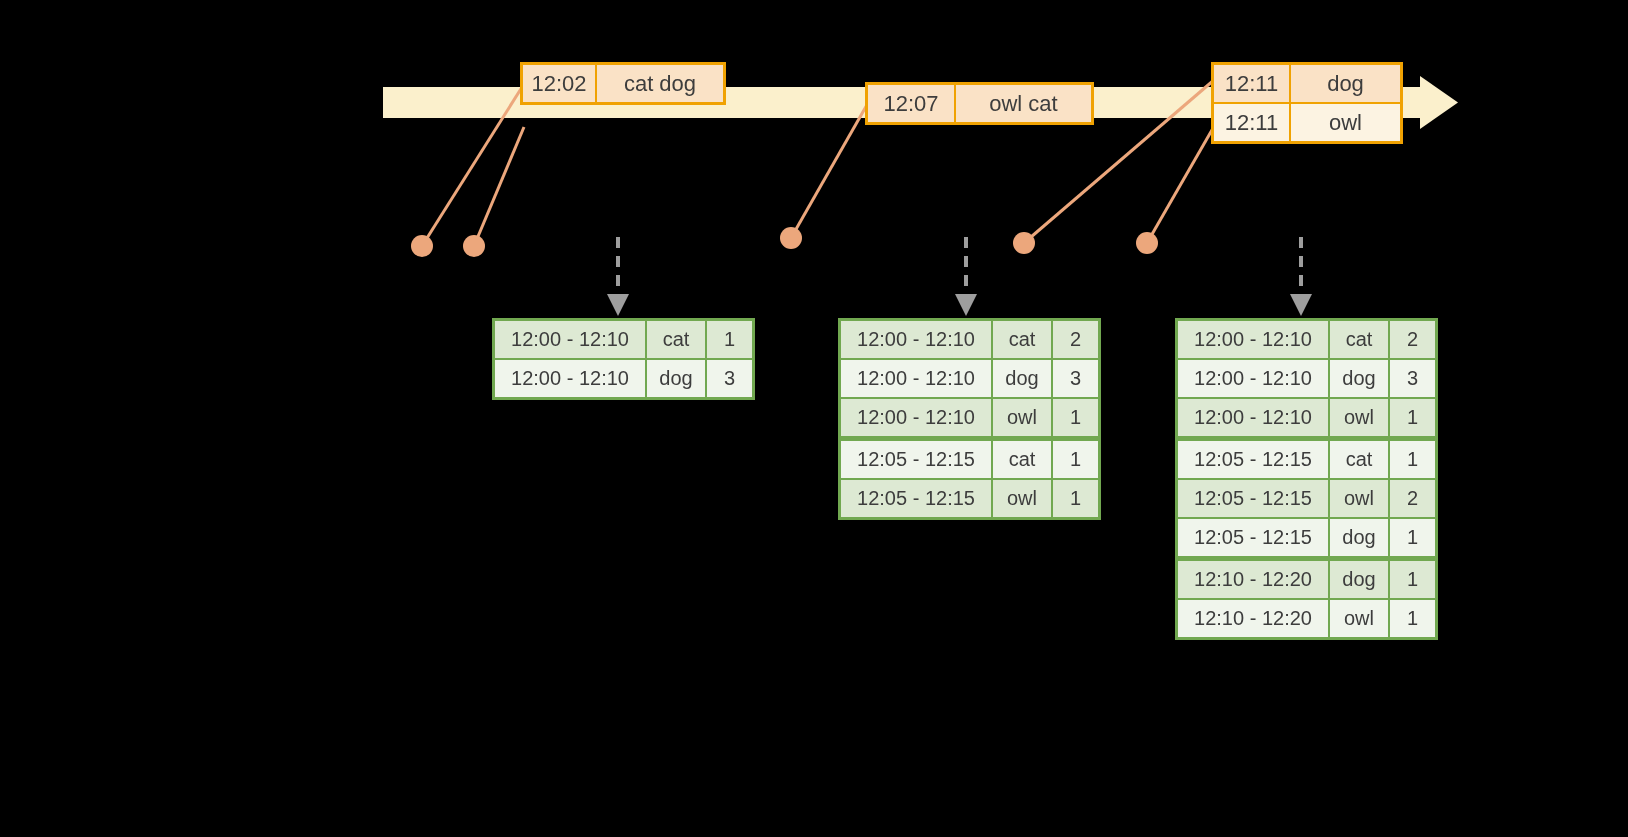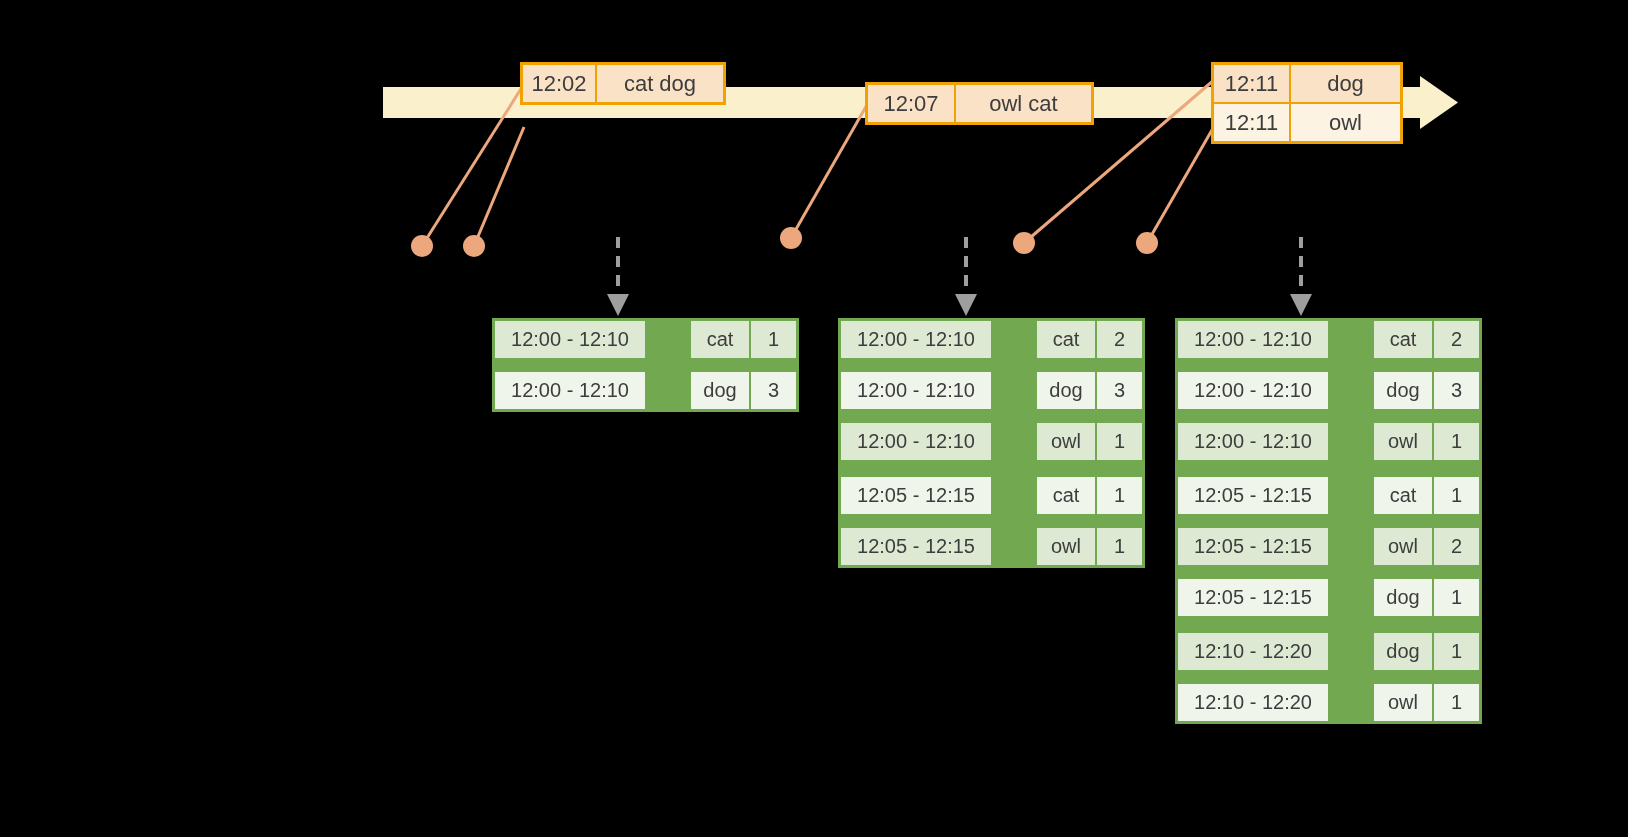--- a/index.html
+++ b/index.html
@@ -50,32 +50,32 @@
   .c-time{width:72px;}
   .c-words{width:126px;}
   .et2 .c-time{width:86px;} .et2 .c-words{width:135px;}
   .et3 .c-time{width:75px;} .et3 .c-words{width:109px;}
 
   
   .rtable{
     position:absolute;
     background:var(--result-border);
     border:3px solid var(--result-border);
-    display:flex;flex-direction:column;gap:14px;
+    display:flex;flex-direction:column;gap:2px;
   }
   .rtable .row{display:flex;gap:2px;}
   .rtable .row.group-start{margin-top:3px;}
   .rtable .cell{
     height:37px;display:flex;align-items:center;justify-content:center;
     font-size:20px;
   }
   .rtable .row:nth-child(odd) .cell{background:var(--result-fill-dark);}
   .rtable .row:nth-child(even) .cell{background:var(--result-fill-light);}
   .c-window{width:150px;}
-  .c-word{width:58px;margin-left:44px;}
+  .c-word{width:58px;}
   .c-count{width:45px;}
 
   #etable1{left:520px;top:62px;}
   #etable2{left:865px;top:82px;}
   #etable3{left:1211px;top:62px;}
   #rtable1{left:492px;top:318px;}
   #rtable2{left:838px;top:318px;}
   #rtable3{left:1175px;top:318px;}
 </style>
 </head>

